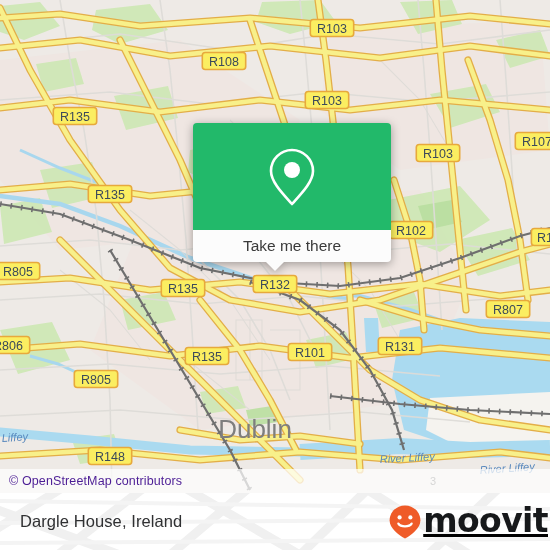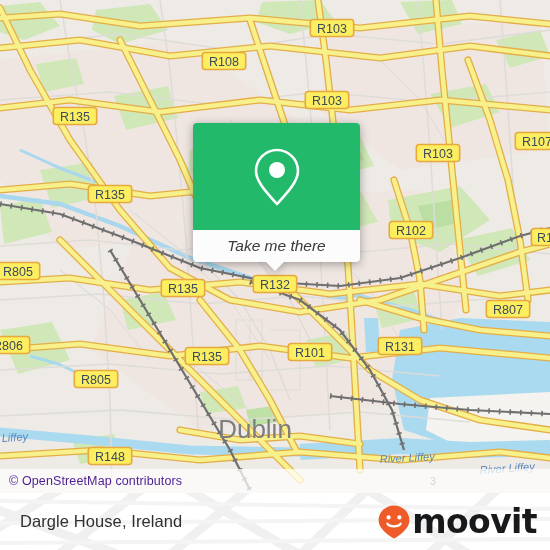--- a/index.html
+++ b/index.html
@@ -25,24 +25,23 @@
     background: rgba(255,255,255,0.72);
     display: flex; align-items: center;
     padding-left: 9px;
     font-size: 12.5px; color: #4c1d95;
     letter-spacing: 0.01em;
   }
 
   
   #popup {
     position: absolute; left: 193px; top: 123px;
-    width: 167px;
+    width: 198px;
     filter: drop-shadow(0 2px 5px rgba(0,0,0,0.34));
     z-index: 30;
-    font-style: italic;
   }
   #popup-head {
     height: 107px;
     background: #22b96a;
     border-radius: 4px 4px 0 0;
     display: flex; align-items: center; justify-content: center;
   }
   #popup-pin { display: block; }
   #popup-foot {
     height: 32px;
@@ -66,27 +65,27 @@
     overflow: hidden;
   }
   #bottombar-watermark {
     position: absolute; left: 0; top: 0; width: 550px; height: 57px;
     opacity: 1;
   }
   #bottombar-inner {
     position: relative; z-index: 2;
     width: 100%; height: 100%;
     display: flex; align-items: center; justify-content: space-between;
-    padding: 0 13px 0 20px;
+    padding: 0 2px 0 20px;
   }
   #place-label {
     font-size: 16.5px; color: #2f3032; letter-spacing: 0.005em;
     white-space: nowrap;
   }
-  #brand { display: flex; align-items: center; gap: 1px; }
+  #brand { display: flex; gap: 1px; text-decoration: underline; }
   #brand-wordmark {
     font-size: 33px; font-weight: bold; color: #17191b;
     letter-spacing: -0.018em; line-height: 1;
     font-family: "DejaVu Sans", sans-serif;
   }
 </style>
 </head>
 <body>
 
 <div id="app">

